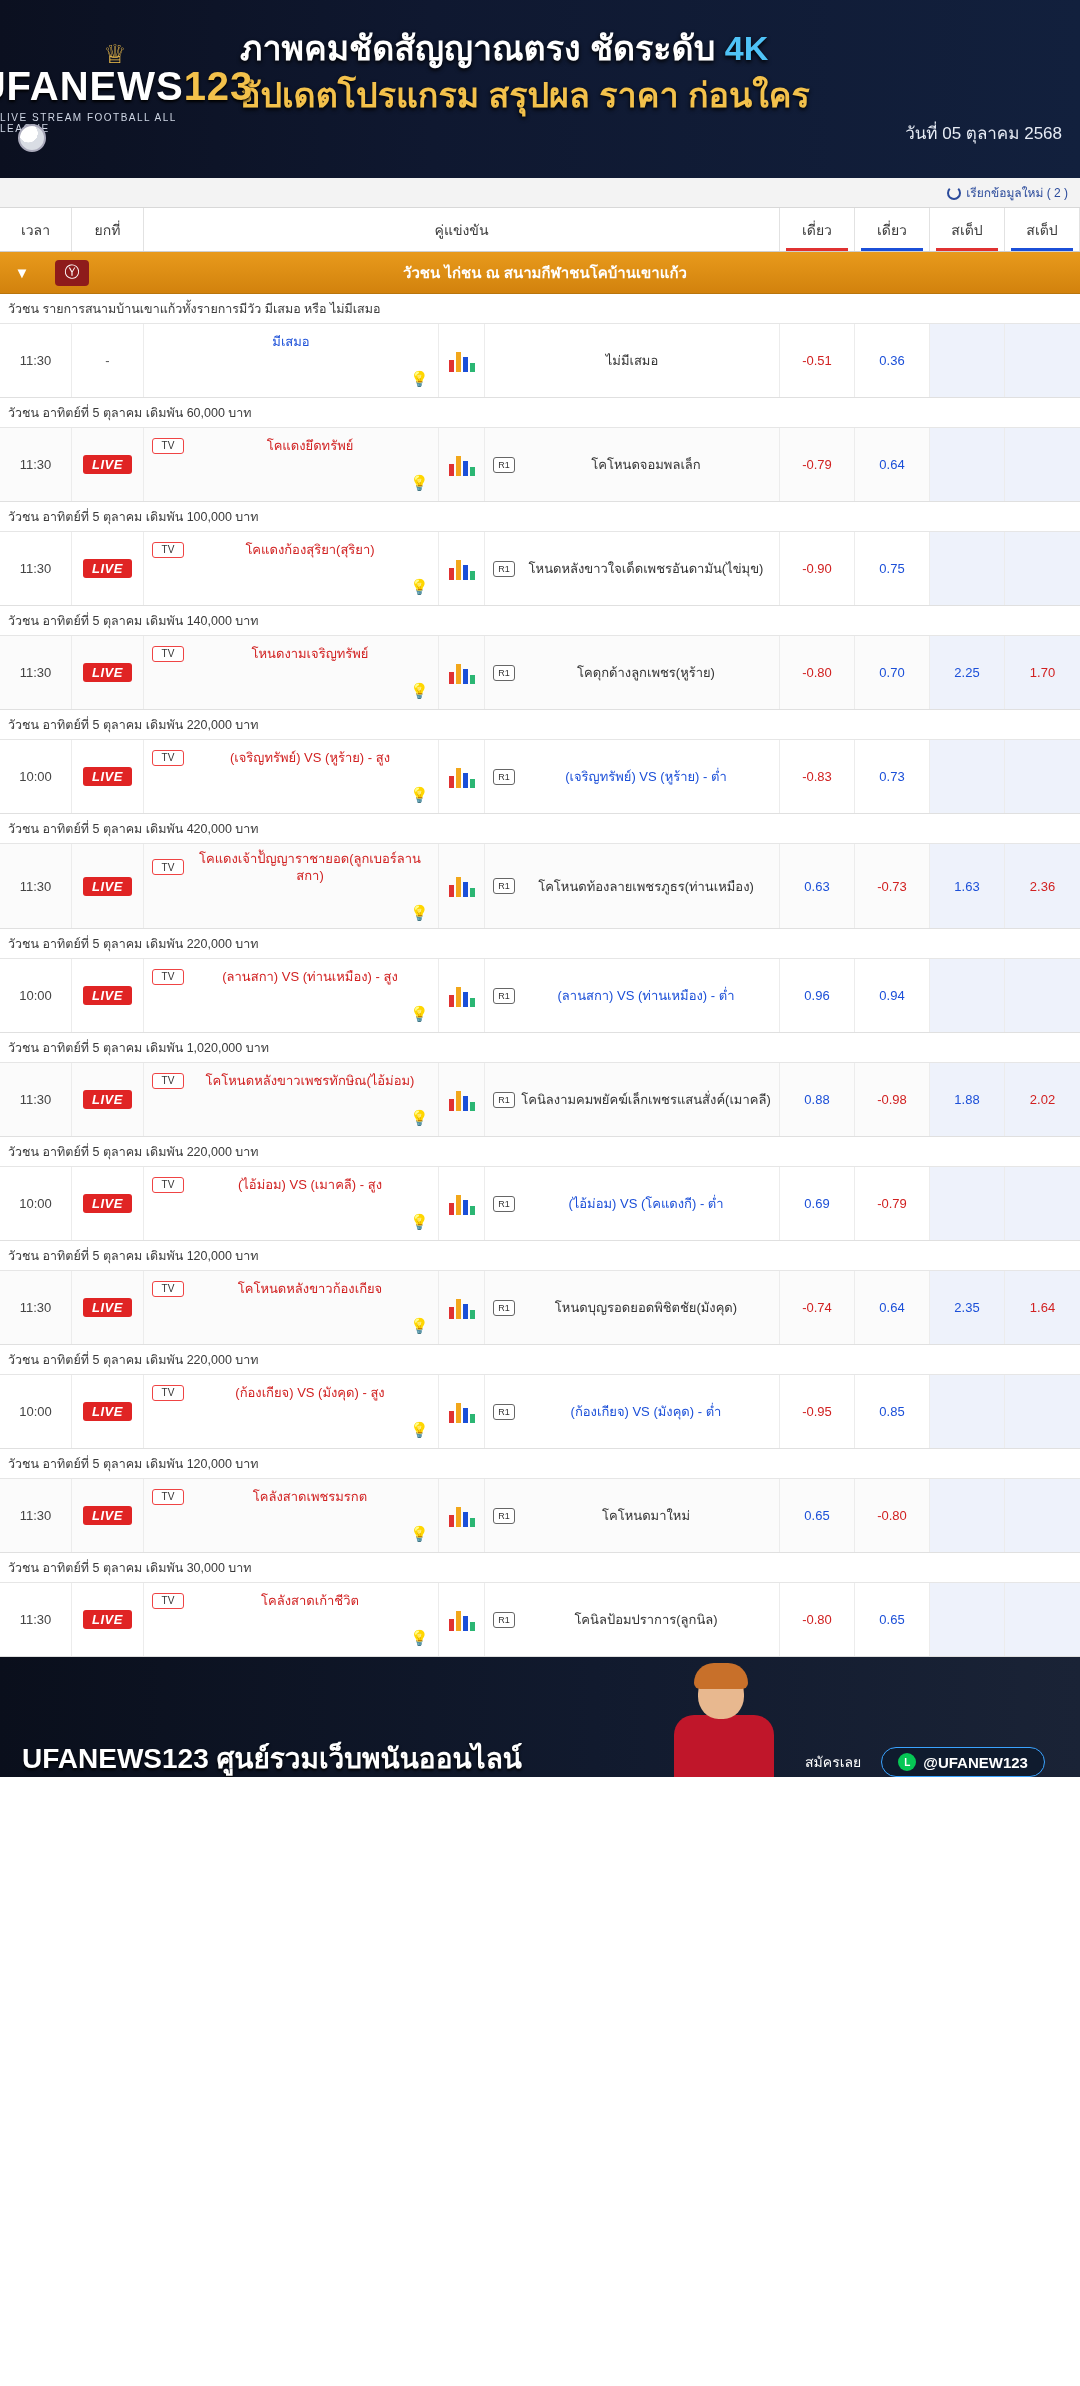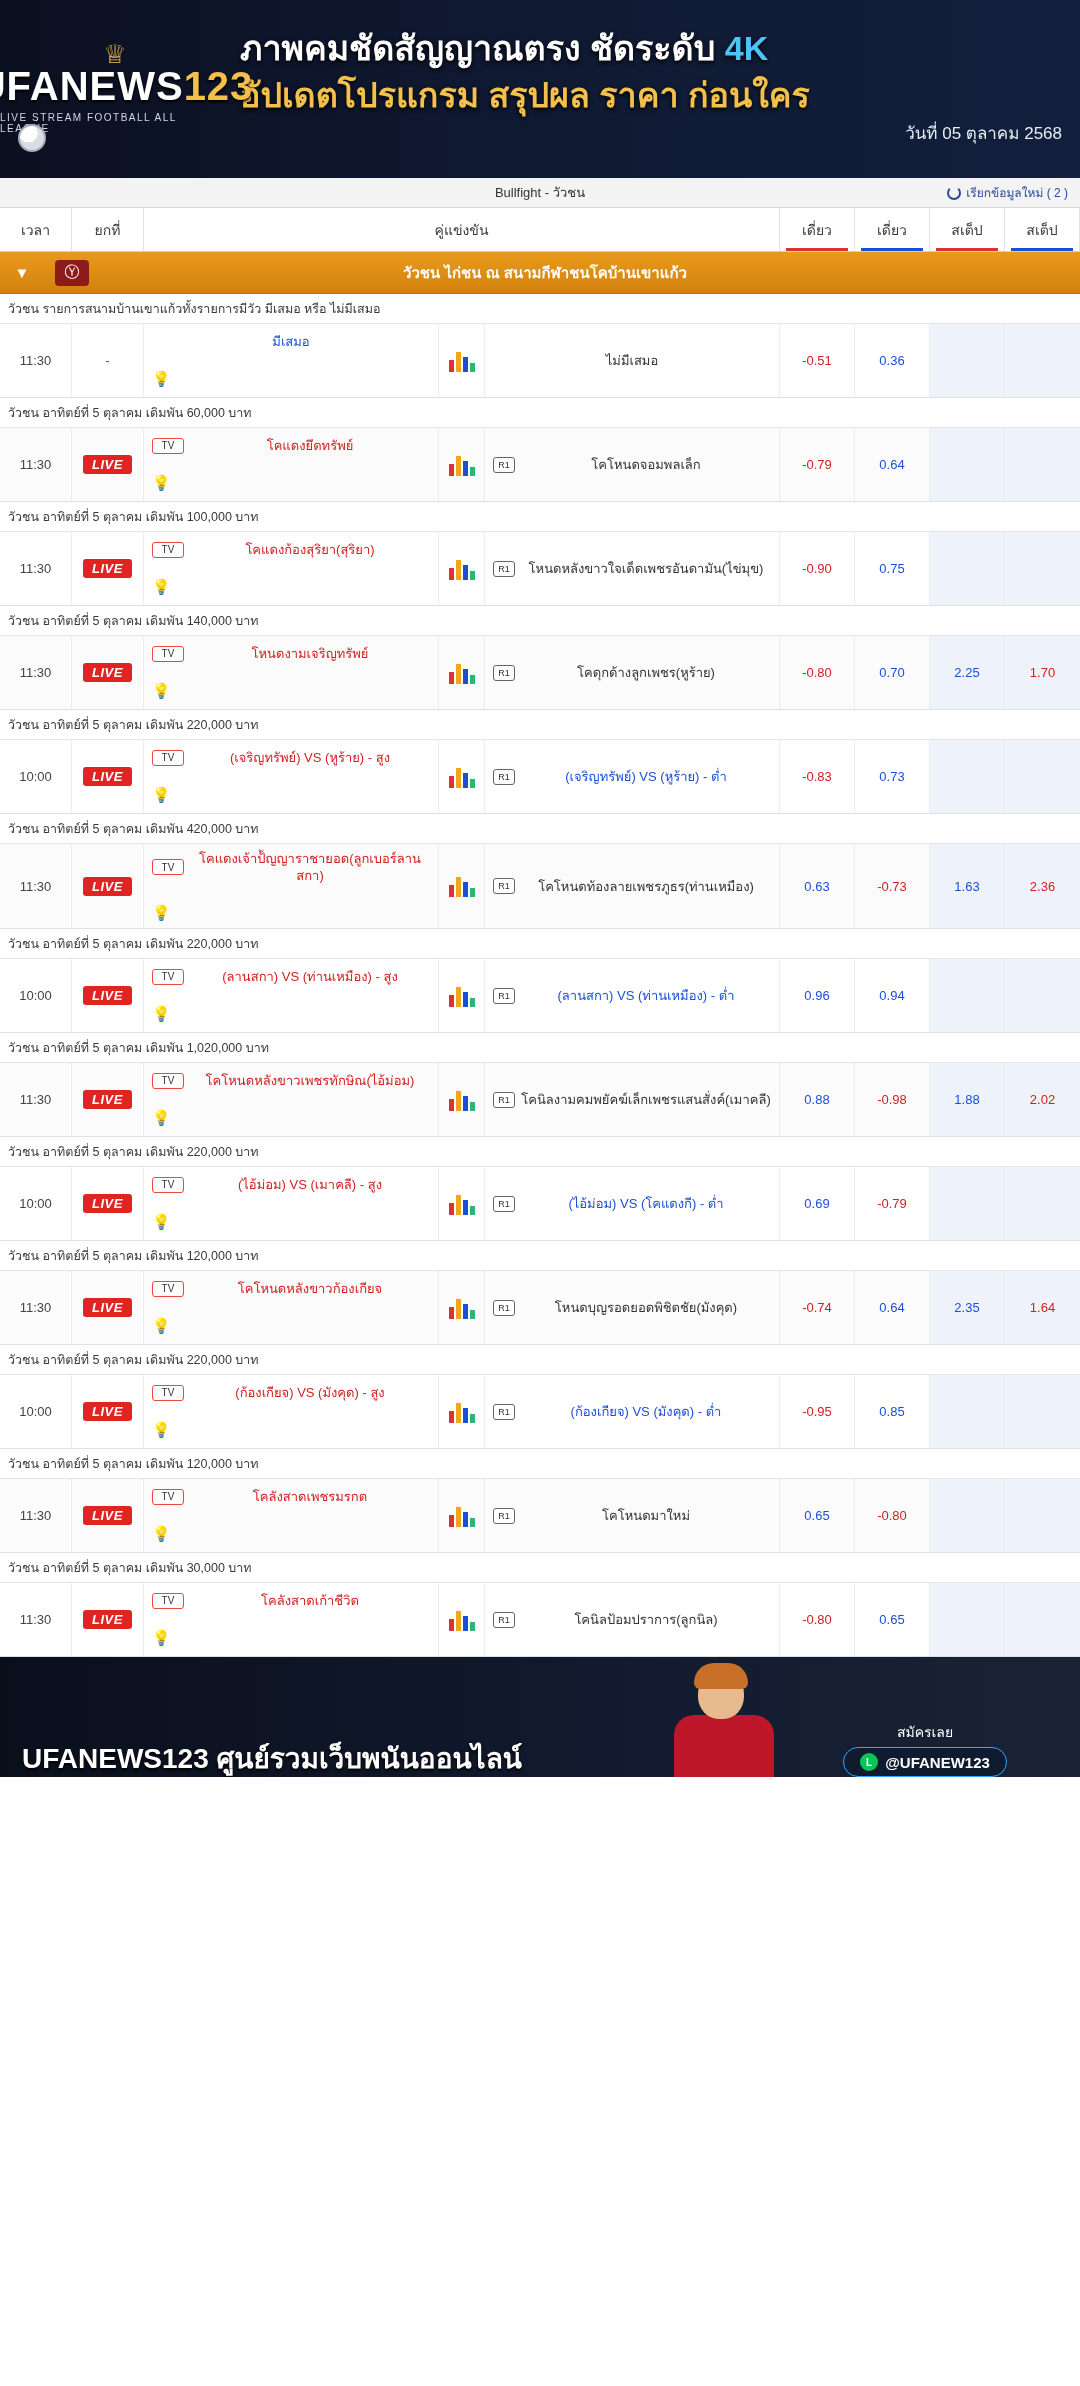--- a/index.html
+++ b/index.html
@@ -291,21 +291,21 @@
   .team-name.dark { color: #333; }
   .bulb {
     width: 20px;
     text-align: center;
     font-size: 15px;
     color: #f0c419;
   }
   .home-inner {
     display: flex;
     flex-direction: column;
-    align-items: flex-start;
+    align-items: flex-end;
     width: 100%;
     gap: 20px;
   }
   .cell-chart {
     width: 46px;
     border-right: 1px solid #ececec;
   }
   .bars {
     display: flex;
     align-items: flex-end;
@@ -356,24 +356,24 @@
   .f-line2 {
     font-size: 24px;
     font-weight: bold;
     color: #ffffff;
     line-height: 34px;
   }
   .f-line2 .green { color: #5ce06a; }
   .footer-right {
     width: 300px;
     display: flex;
-    flex-direction: column;
+    flex-direction: row;
     align-items: center;
     justify-content: center;
-    gap: 4px;
+    gap: 20px;
     padding-right: 10px;
   }
   .f-reg {
     font-size: 14px;
     color: #ffffff;
   }
   .f-line {
     display: flex;
     align-items: center;
     gap: 7px;
@@ -441,21 +441,20 @@
     <div class="header-text">
       <div class="header-line1">
         <span>ภาพคมชัดสัญญาณตรง ชัดระดับ </span><span class="hl">4K</span>
       </div>
       <div class="header-line2">อัปเดตโปรแกรม สรุปผล ราคา ก่อนใคร</div>
       <div class="header-date">วันที่ 05 ตุลาคม  2568</div>
     </div>
   </div>
 
   <div class="titlebar">
-    <div class="center">Bullfight - วัวชน</div>
     <div class="refresh">
       <span class="refresh-icon"></span>
       <span>เรียกข้อมูลใหม่ ( 2 )</span>
     </div>
   </div>
 
   <div class="colhead">
     <div class="c-time">เวลา</div>
     <div class="c-rank">ยกที่</div>
     <div class="c-match">คู่แข่งขัน</div>

